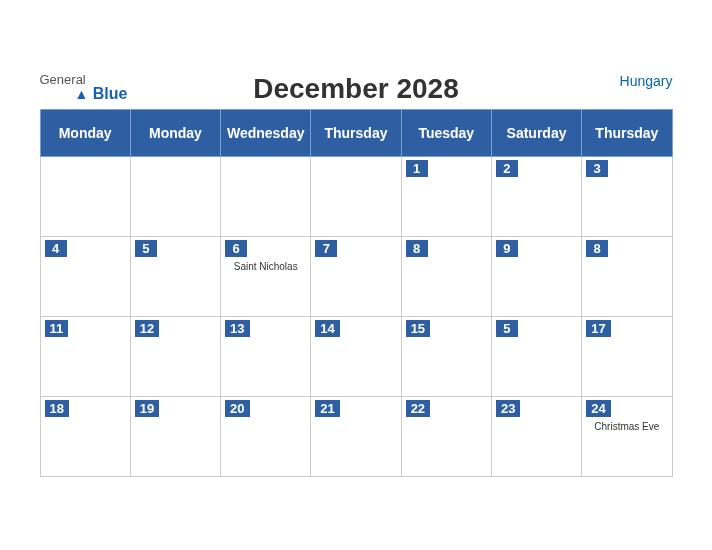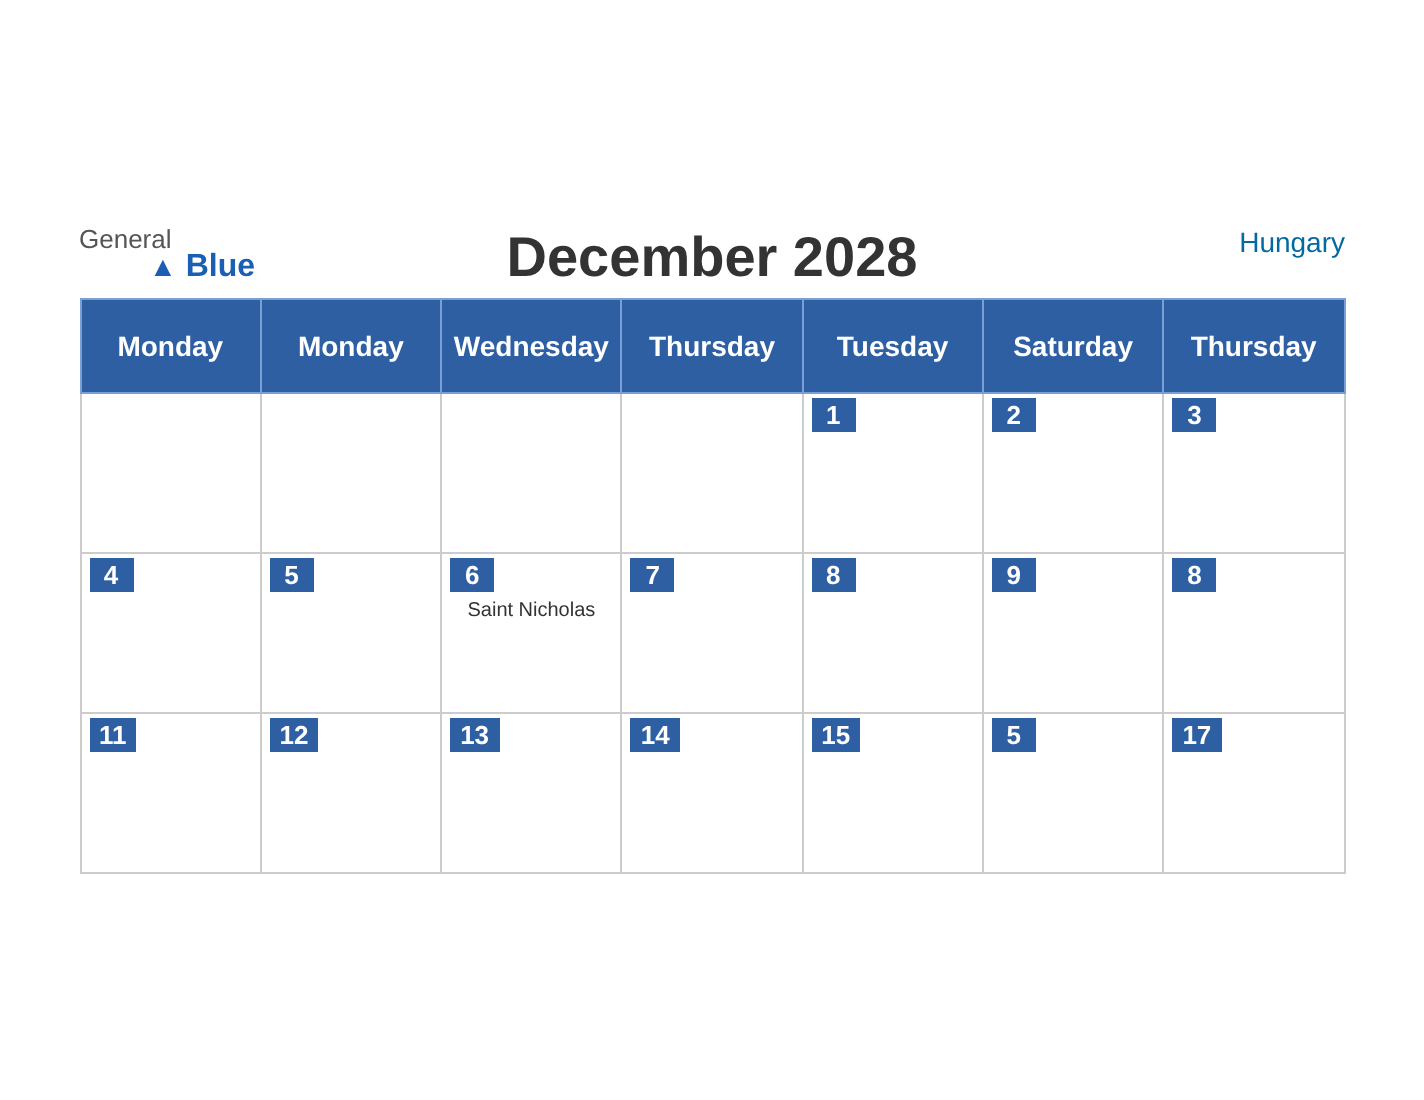--- a/index.html
+++ b/index.html
@@ -149,15 +149,24 @@
         </tr>
         <tr>
           <td><span class="day-number">11</span></td>
           <td><span class="day-number">12</span></td>
           <td><span class="day-number">13</span></td>
           <td><span class="day-number">14</span></td>
           <td><span class="day-number">15</span></td>
           <td><span class="day-number">5</span></td>
           <td><span class="day-number">17</span></td>
         </tr>
+        <tr>
+          <td><span class="day-number">18</span></td>
+          <td><span class="day-number">19</span></td>
+          <td><span class="day-number">20</span></td>
+          <td><span class="day-number">21</span></td>
+          <td><span class="day-number">22</span></td>
+          <td><span class="day-number">23</span></td>
+          <td><span class="day-number">24</span><div class="holiday-name">Christmas Eve</div></td>
+        </tr>
       </tbody>
   </table>
 </div>
 
 </body></html>

